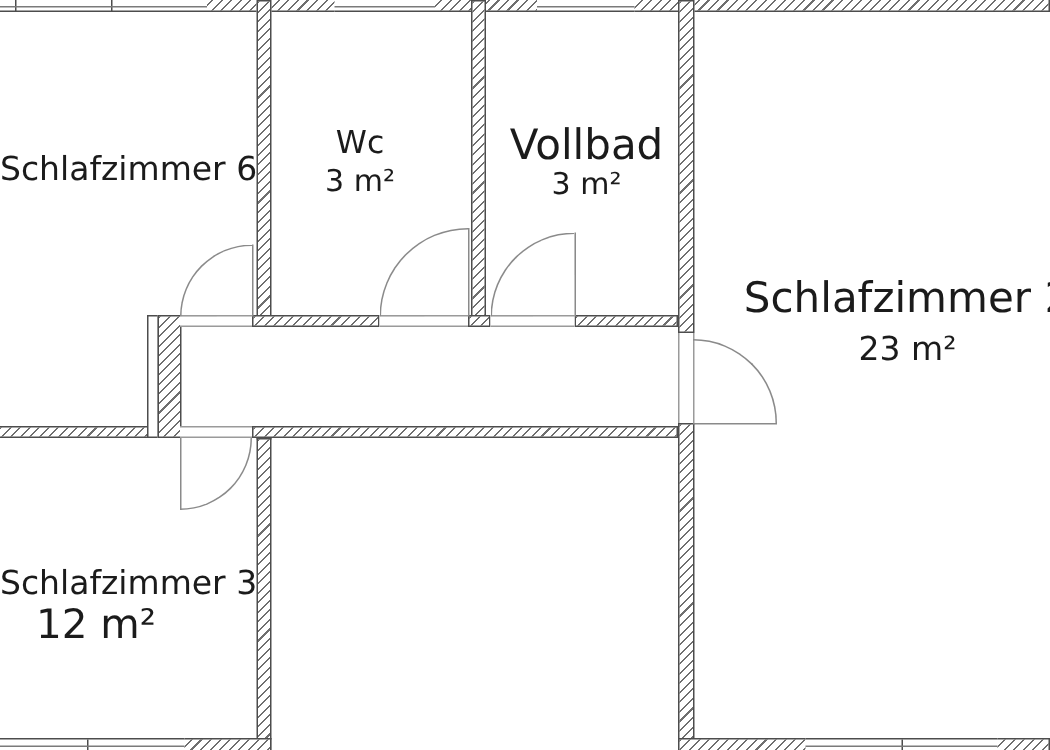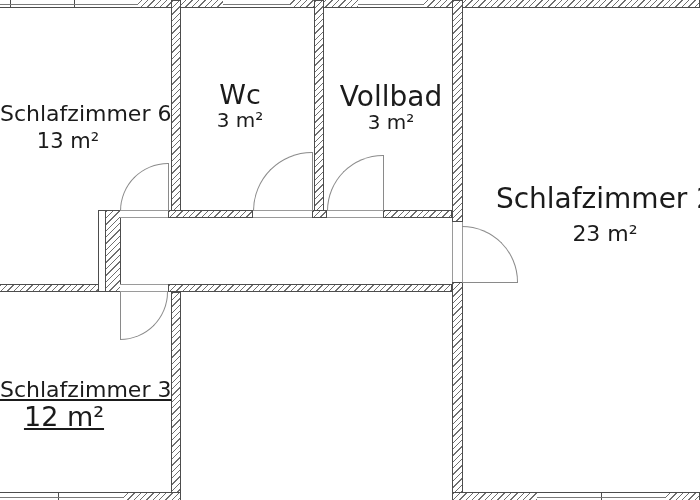--- a/index.html
+++ b/index.html
@@ -27,21 +27,21 @@
   .arc-br{border-bottom:1px solid #8a8a8a;border-right:1px solid #8a8a8a;border-bottom-right-radius:100% 100%;}
   .arc-tr{border-top:1px solid #8a8a8a;border-right:1px solid #8a8a8a;border-top-right-radius:100% 100%;}
   
   .leaf{position:absolute;background:#8a8a8a;}
   
   .room-label{position:absolute;text-align:center;}
   .room-name{display:block;white-space:nowrap;}
   .room-area{display:block;white-space:nowrap;}
   .lbl-sz4 .room-name{font-size:22px;line-height:24px;}
   .lbl-sz4 .room-area{font-size:21px;line-height:22px;margin-top:4px;}
-  .lbl-wc .room-name{font-size:27px;line-height:26px;}
+  .lbl-wc .room-name{font-size:21px;line-height:26px;}
   .lbl-wc .room-area{font-size:20px;line-height:22px;margin-top:1px;}
   .lbl-vollbad .room-name{font-size:28px;line-height:26px;}
   .lbl-vollbad .room-area{font-size:20px;line-height:22px;margin-top:1px;}
   .lbl-sz2 .room-name{font-size:28px;line-height:30px;}
   .lbl-sz2 .room-area{font-size:22px;line-height:24px;margin-top:8px;}
   .lbl-sz3 .room-name{font-size:22px;line-height:24px;}
   .lbl-sz3 .room-area{font-size:27px;line-height:22px;margin-top:4px;}
 </style>
 </head>
 <body>
@@ -97,32 +97,31 @@
   <div class="leaf" style="left:383px;top:155px;width:1px;height:56px;"></div>
 
   <div class="arc arc-br" style="left:120px;top:292px;width:48px;height:48px;"></div>
   <div class="leaf" style="left:120px;top:292px;width:1px;height:48px;"></div>
 
   <div class="arc arc-tr" style="left:462px;top:226px;width:56px;height:56px;"></div>
   <div class="leaf" style="left:462px;top:282px;width:56px;height:1px;"></div>
 
   <div class="room-label lbl-sz4" style="left:0;top:102px;width:136px;">
     <span class="room-name">Schlafzimmer 6</span>
-    <span class="room-area">13 m²</span>
   </div>
   <div class="room-label lbl-wc" style="left:178px;top:82px;width:124px;">
     <span class="room-name">Wc</span>
     <span class="room-area">3 m²</span>
   </div>
   <div class="room-label lbl-vollbad" style="left:326px;top:84px;width:130px;">
     <span class="room-name">Vollbad</span>
     <span class="room-area">3 m²</span>
   </div>
   <div class="room-label lbl-sz2" style="left:495px;top:184px;width:220px;">
     <span class="room-name">Schlafzimmer 2</span>
     <span class="room-area">23 m²</span>
   </div>
-  <div class="room-label lbl-sz3" style="left:0;top:378px;width:128px;text-decoration:underline;">
+  <div class="room-label lbl-sz3" style="left:0;top:378px;width:128px;">
     <span class="room-name">Schlafzimmer 3</span>
     <span class="room-area">12 m²</span>
   </div>
 
 </div>
 
 </body></html>

